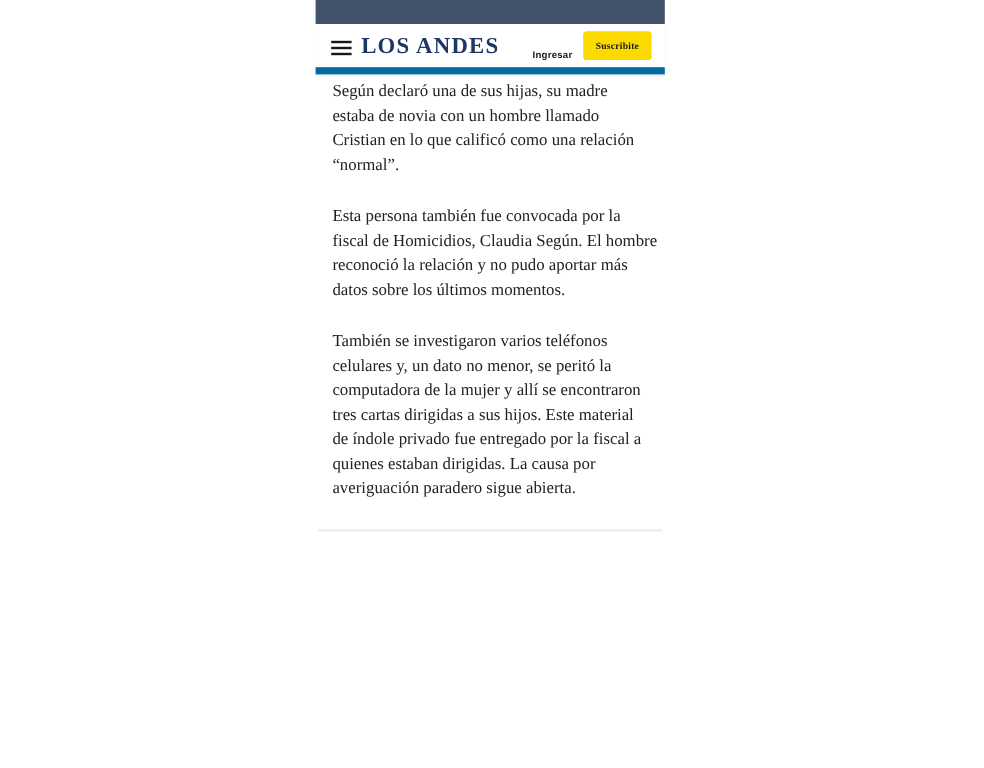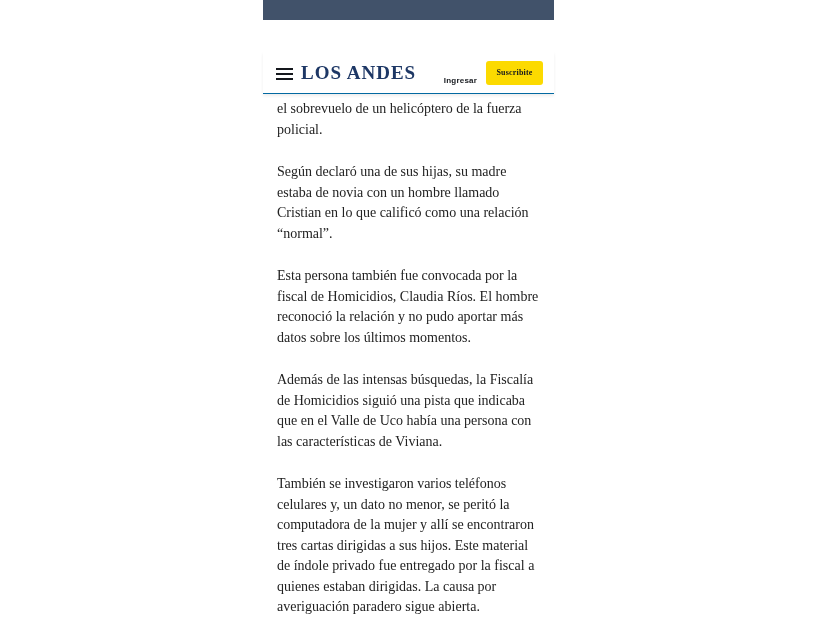--- a/index.html
+++ b/index.html
@@ -28,25 +28,24 @@
     background: #41526a;
   }
 
   .header {
     width: 100%;
     height: 42px;
     background: #ffffff;
     display: flex;
     align-items: center;
     padding: 0 11px 0 13px;
-    border-bottom: 1px solid #0369a1;
+    border-bottom: 6px solid #0369a1;
     box-shadow: 0 2px 3px rgba(0,0,0,0.07);
     position: relative;
     z-index: 2;
-    margin-top: 32px;
   }
 
   .hamburger {
     width: 17px;
     height: 12px;
     background: none;
     border: none;
     display: flex;
     flex-direction: column;
     justify-content: space-between;
@@ -138,34 +137,28 @@
           <span></span>
       </button>
       <div class="brand">LOS ANDES</div>
       <div class="header-right">
         <a class="login">Ingresar</a>
         <button class="subscribe">Suscribite</button>
       </div>
     </header>
 
     <main class="article">
-      <p>el sobrevuelo de un helicóptero de la fuerza
-policial.</p>
       <p>Según declaró una de sus hijas, su madre
 estaba de novia con un hombre llamado
 Cristian en lo que calificó como una relación
 “normal”.</p>
       <p>Esta persona también fue convocada por la
-fiscal de Homicidios, Claudia Ríos. El hombre
+fiscal de Homicidios, Claudia Según. El hombre
 reconoció la relación y no pudo aportar más
 datos sobre los últimos momentos.</p>
-      <p>Además de las intensas búsquedas, la Fiscalía
-de Homicidios siguió una pista que indicaba
-que en el Valle de Uco había una persona con
-las características de Viviana.</p>
       <p>También se investigaron varios teléfonos
 celulares y, un dato no menor, se peritó la
 computadora de la mujer y allí se encontraron
 tres cartas dirigidas a sus hijos. Este material
 de índole privado fue entregado por la fiscal a
 quienes estaban dirigidas. La causa por
 averiguación paradero sigue abierta.</p>
       <hr class="divider">
     </main>
 

